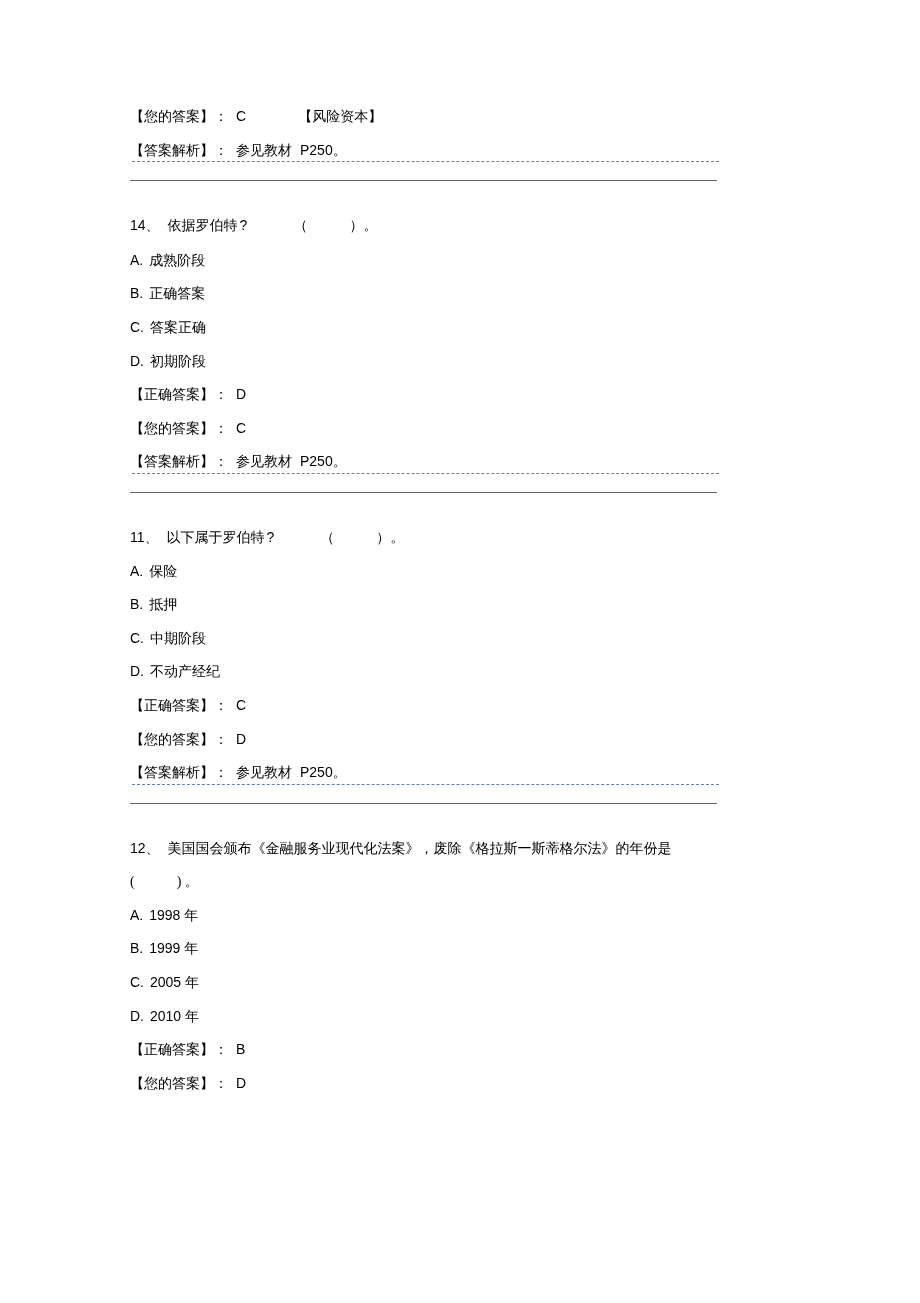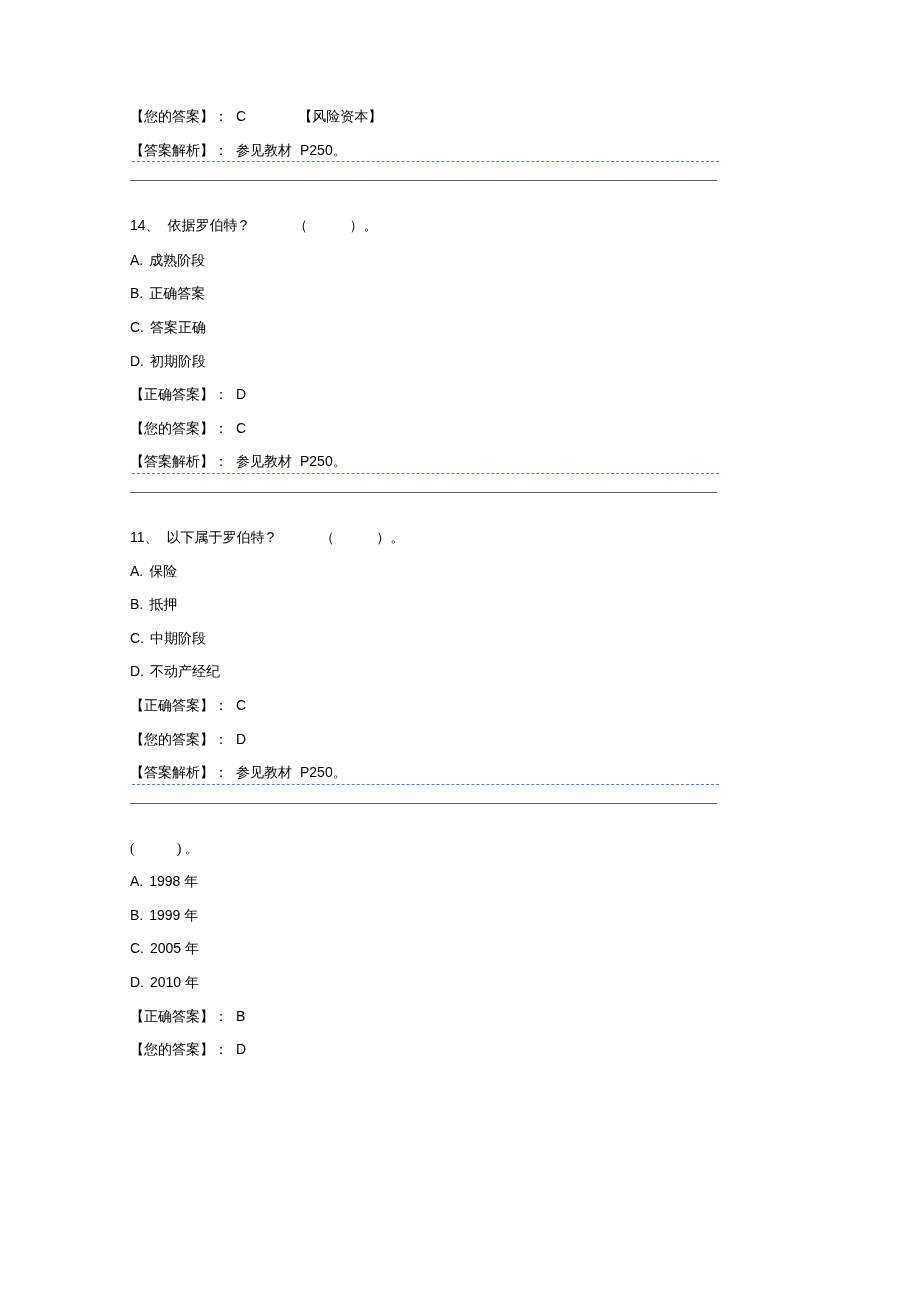--- a/index.html
+++ b/index.html
@@ -164,20 +164,24 @@
       <span>参见教材</span>
       <span class="latin">P250。</span>
     </div>
     <div class="dashed-end"></div>
   </div>
 
   <hr class="solid-hr">
 
   <div class="q-block">
     <div class="line">
+      <span class="num">12、</span>
+      <span>美国国会颁布《金融服务业现代化法案》，废除《格拉斯一斯蒂格尔法》的年份是</span>
+    </div>
+    <div class="line">
       <span class="brk bracket-blank">(　　　) 。</span>
     </div>
     <div class="opt">
       <span class="opt-letter latin">A.</span>
       <span class="latin">1998 年</span>
     </div>
     <div class="opt">
       <span class="opt-letter latin">B.</span>
       <span class="latin">1999 年</span>
     </div>

